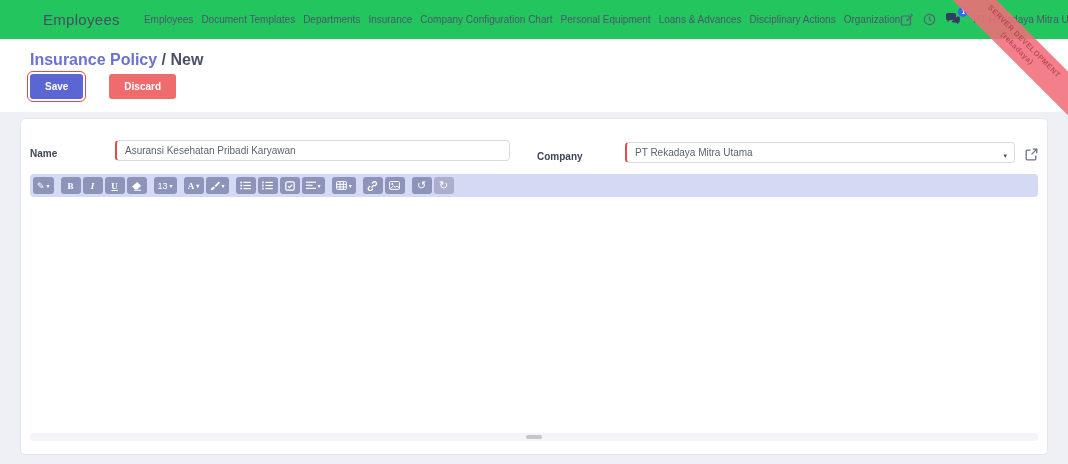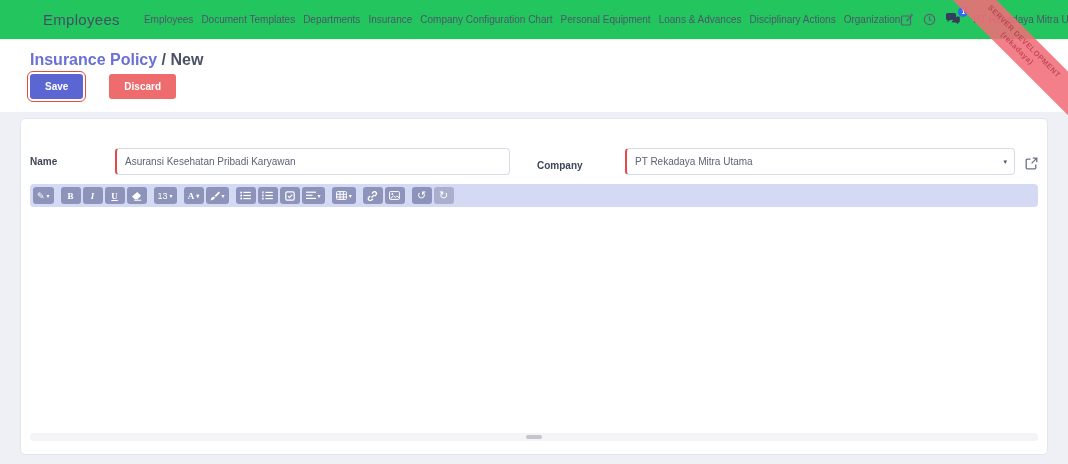--- a/index.html
+++ b/index.html
@@ -29,26 +29,26 @@
   .breadcrumb { font-size:16px; color:#4b5265;font-weight:bold; }
   .breadcrumb .bc-link { color:#6a70d4; cursor:pointer; }
   .btn-row { margin-top:5px; display:flex; gap:26px; }
   .btn { border:none; font-size:10px; font-weight:bold; color:#fff; padding:7px 15px; border-radius:3px; cursor:pointer; font-family:"Liberation Sans", sans-serif; }
   .btn-save { background:#5b66d2; outline:1.6px solid #e8483d; outline-offset:2px; }
   .btn-discard { background:#ee6c6e; }
 
   
   .card { margin:6px 20px 0; height:337px; background:#fff; border:1px solid #e4e4ee; border-radius:5px; position:relative; padding:0 9px; }
 
-  .form-row { display:flex; padding-top:29px; }
+  .form-row { display:flex; padding-top:21px; }
   .fgroup { display:flex; align-items:flex-start; }
   .fgroup label { width:85px; font-size:10px; font-weight:bold; color:#3f4658; padding-top:8px; }
   .fgroup-right { margin-left:27px;align-items:center; }
   .fgroup-right label { width:88px; }
-  .o-input { height:27px; border:1px solid #dadae4; border-left:2px solid #e5494a; border-radius:4px; font-size:10px; color:#5c6375; padding:0 8px; background:#fff; font-family:"Liberation Sans", sans-serif; }
+  .o-input { height:21px; border:1px solid #dadae4; border-left:2px solid #e5494a; border-radius:4px; font-size:10px; color:#5c6375; padding:0 8px; background:#fff; font-family:"Liberation Sans", sans-serif; }
   .name-input { width:395px; }
   .company-wrap { position:relative; width:390px; }
   .company-input { width:100%; padding-right:20px; }
   .caret-in { position:absolute; right:8px; top:10px; font-size:7px; color:#4b5265; pointer-events:none; }
   .ext-link { margin:7px 0 0 10px; color:#6a7088; cursor:pointer; }
 
   .tab-btn { display:inline-block; margin-top:21px; background:#5b66d2; color:#fff; font-size:10px; font-weight:bold; padding:8px 15px; border-radius:4px; border:none; cursor:pointer; font-family:"Liberation Sans", sans-serif; }
 
   
   .toolbar { margin-top:9px; background:#d5daf4; border-radius:4px; padding:3px; display:flex; align-items:center; gap:7px; }

